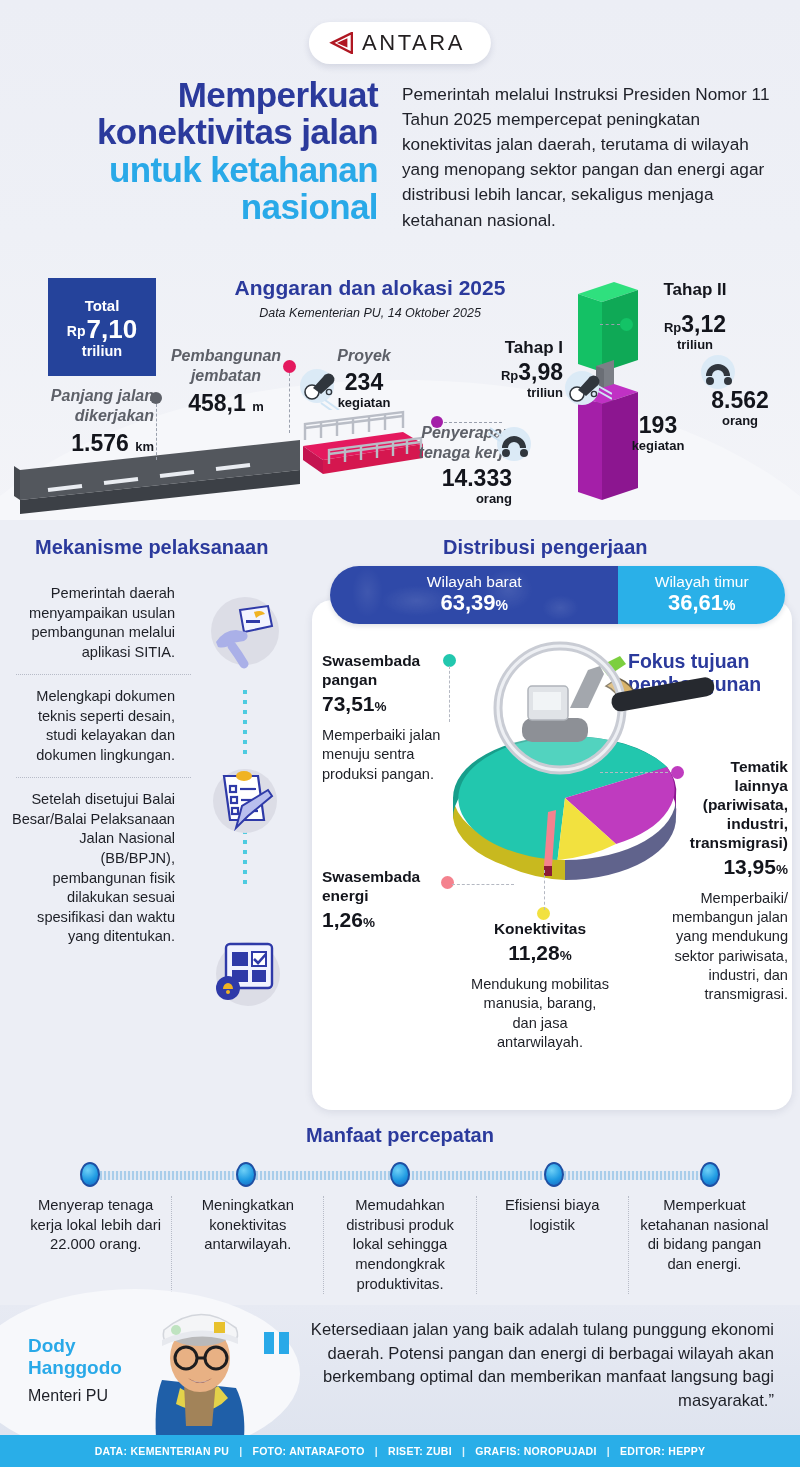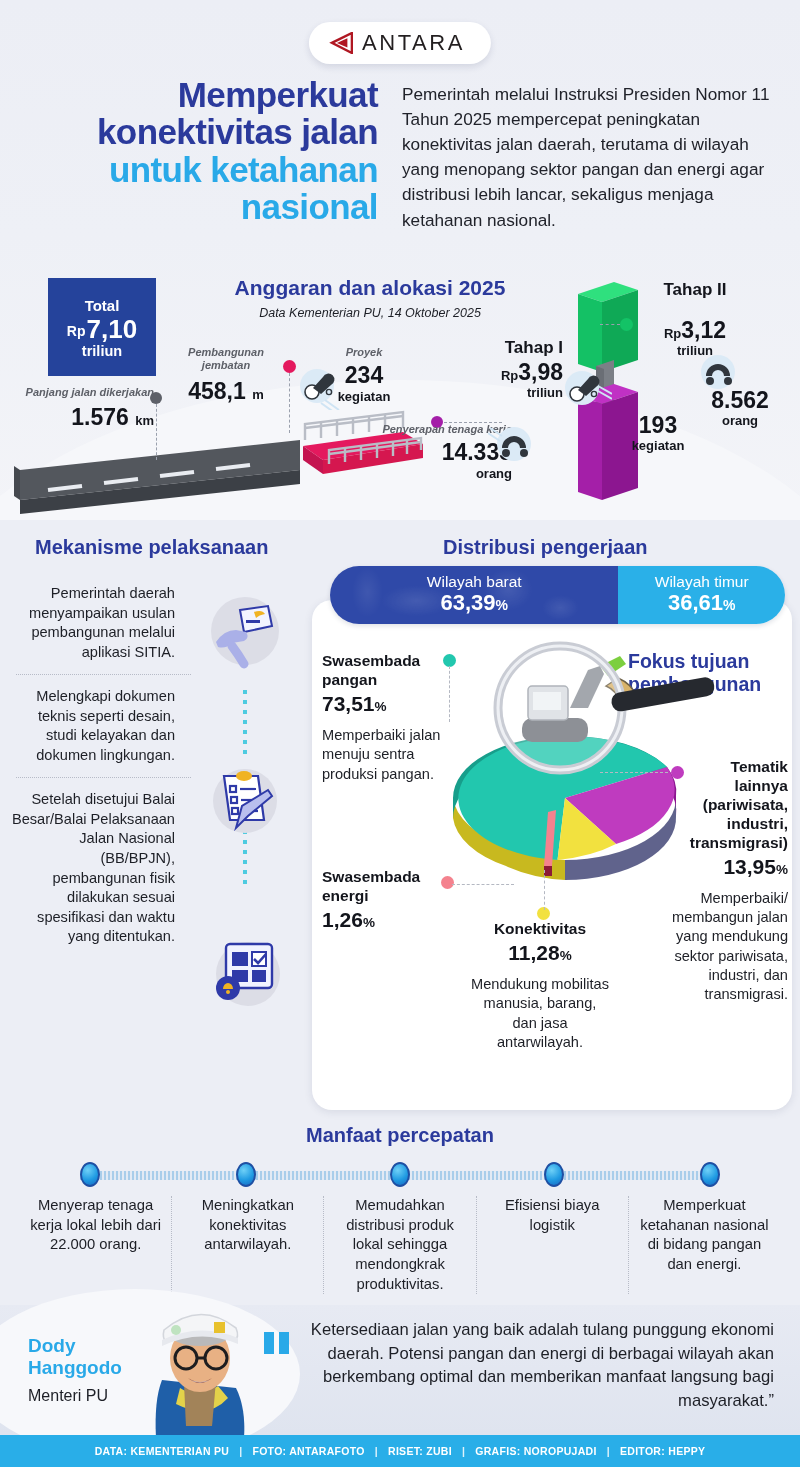--- a/index.html
+++ b/index.html
@@ -61,21 +61,21 @@
 
   .sect-title{
     position:absolute; left:205px; top:8px; width:330px; text-align:center;
     font-size:21px; font-weight:bold; color:#2b3a9c;
   }
   .sect-sub{
     position:absolute; left:205px; top:38px; width:330px; text-align:center;
     font-size:12.5px; font-style:italic; color:#1d1f26;
   }
 
-  .lbl-ital{ font-style:italic; font-weight:bold; color:#5d6068; font-size:11px; line-height:1.22;}
+  .lbl-ital{ font-style:italic; font-weight:bold; color:#5d6068; font-size:16px; line-height:1.22;}
   .big-num{ font-weight:bold; color:#13151c; font-size:23px; line-height:1.1;}
   .big-num .u{ font-size:13px; font-weight:bold;}
   .sm-unit{ font-weight:bold; font-size:13px; color:#13151c;}
 
   .an-panjang{ position:absolute; left:22px; top:118px; width:132px; text-align:right;}
   .an-jemb{ position:absolute; left:165px; top:78px; width:122px; text-align:center;}
   .an-proyek{ position:absolute; left:318px; top:78px; width:92px; text-align:center;}
   .an-serap{ position:absolute; left:380px; top:155px; width:132px; text-align:right;}
   .an-t1{ position:absolute; left:455px; top:70px; width:108px; text-align:right;}
   .an-t2{ position:absolute; left:625px; top:12px; width:140px; text-align:center;}
@@ -310,21 +310,21 @@
       </div>
 
       <div class="an-t1">
         <div class="tahap-h">Tahap I</div>
         <div class="big-num" style="margin-top:2px;"><span class="u">Rp</span><span>3,98</span></div>
         <div class="sm-unit">triliun</div>
       </div>
 
       <div class="an-t2">
         <div class="tahap-h">Tahap II</div>
-        <div class="big-num" style="margin-top:18px;"><span class="u">Rp</span><span>3,12</span></div>
+        <div class="big-num" style="margin-top:12px;"><span class="u">Rp</span><span>3,12</span></div>
         <div class="sm-unit">triliun</div>
       </div>
 
       <div class="an-193">
         <div class="big-num">193</div>
         <div class="sm-unit">kegiatan</div>
       </div>
 
       <div class="an-8562">
         <div class="big-num">8.562</div>

